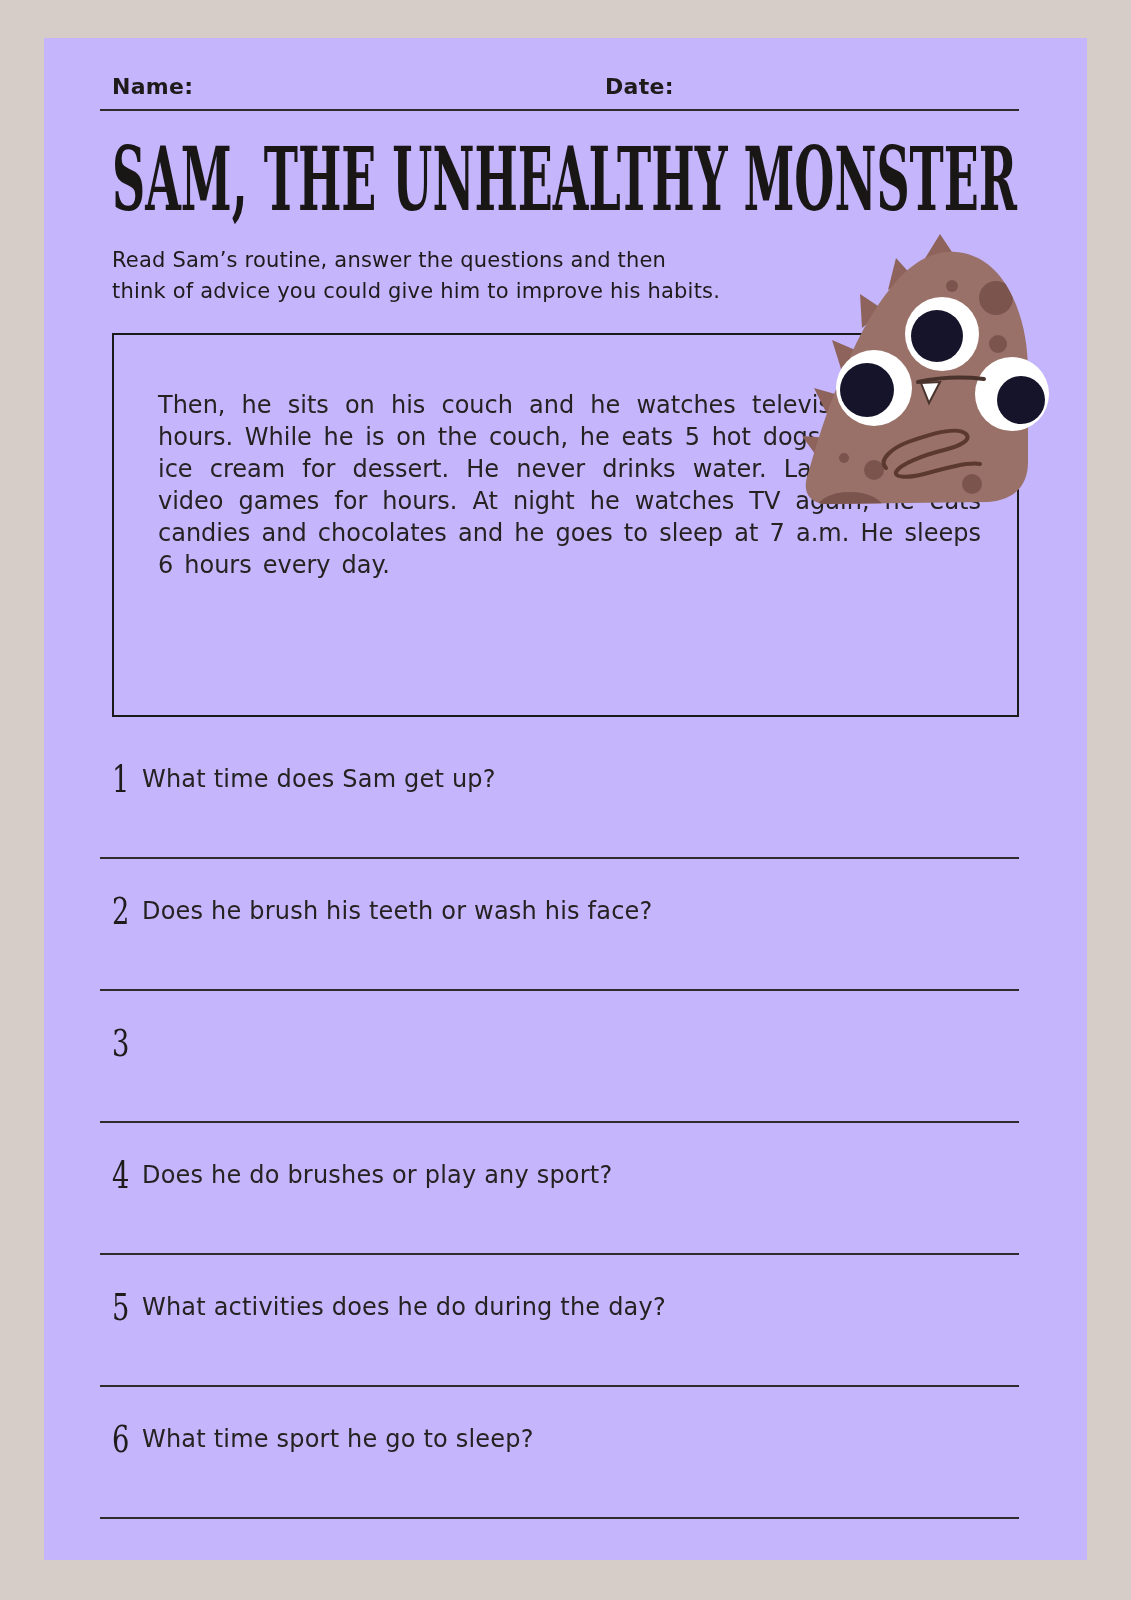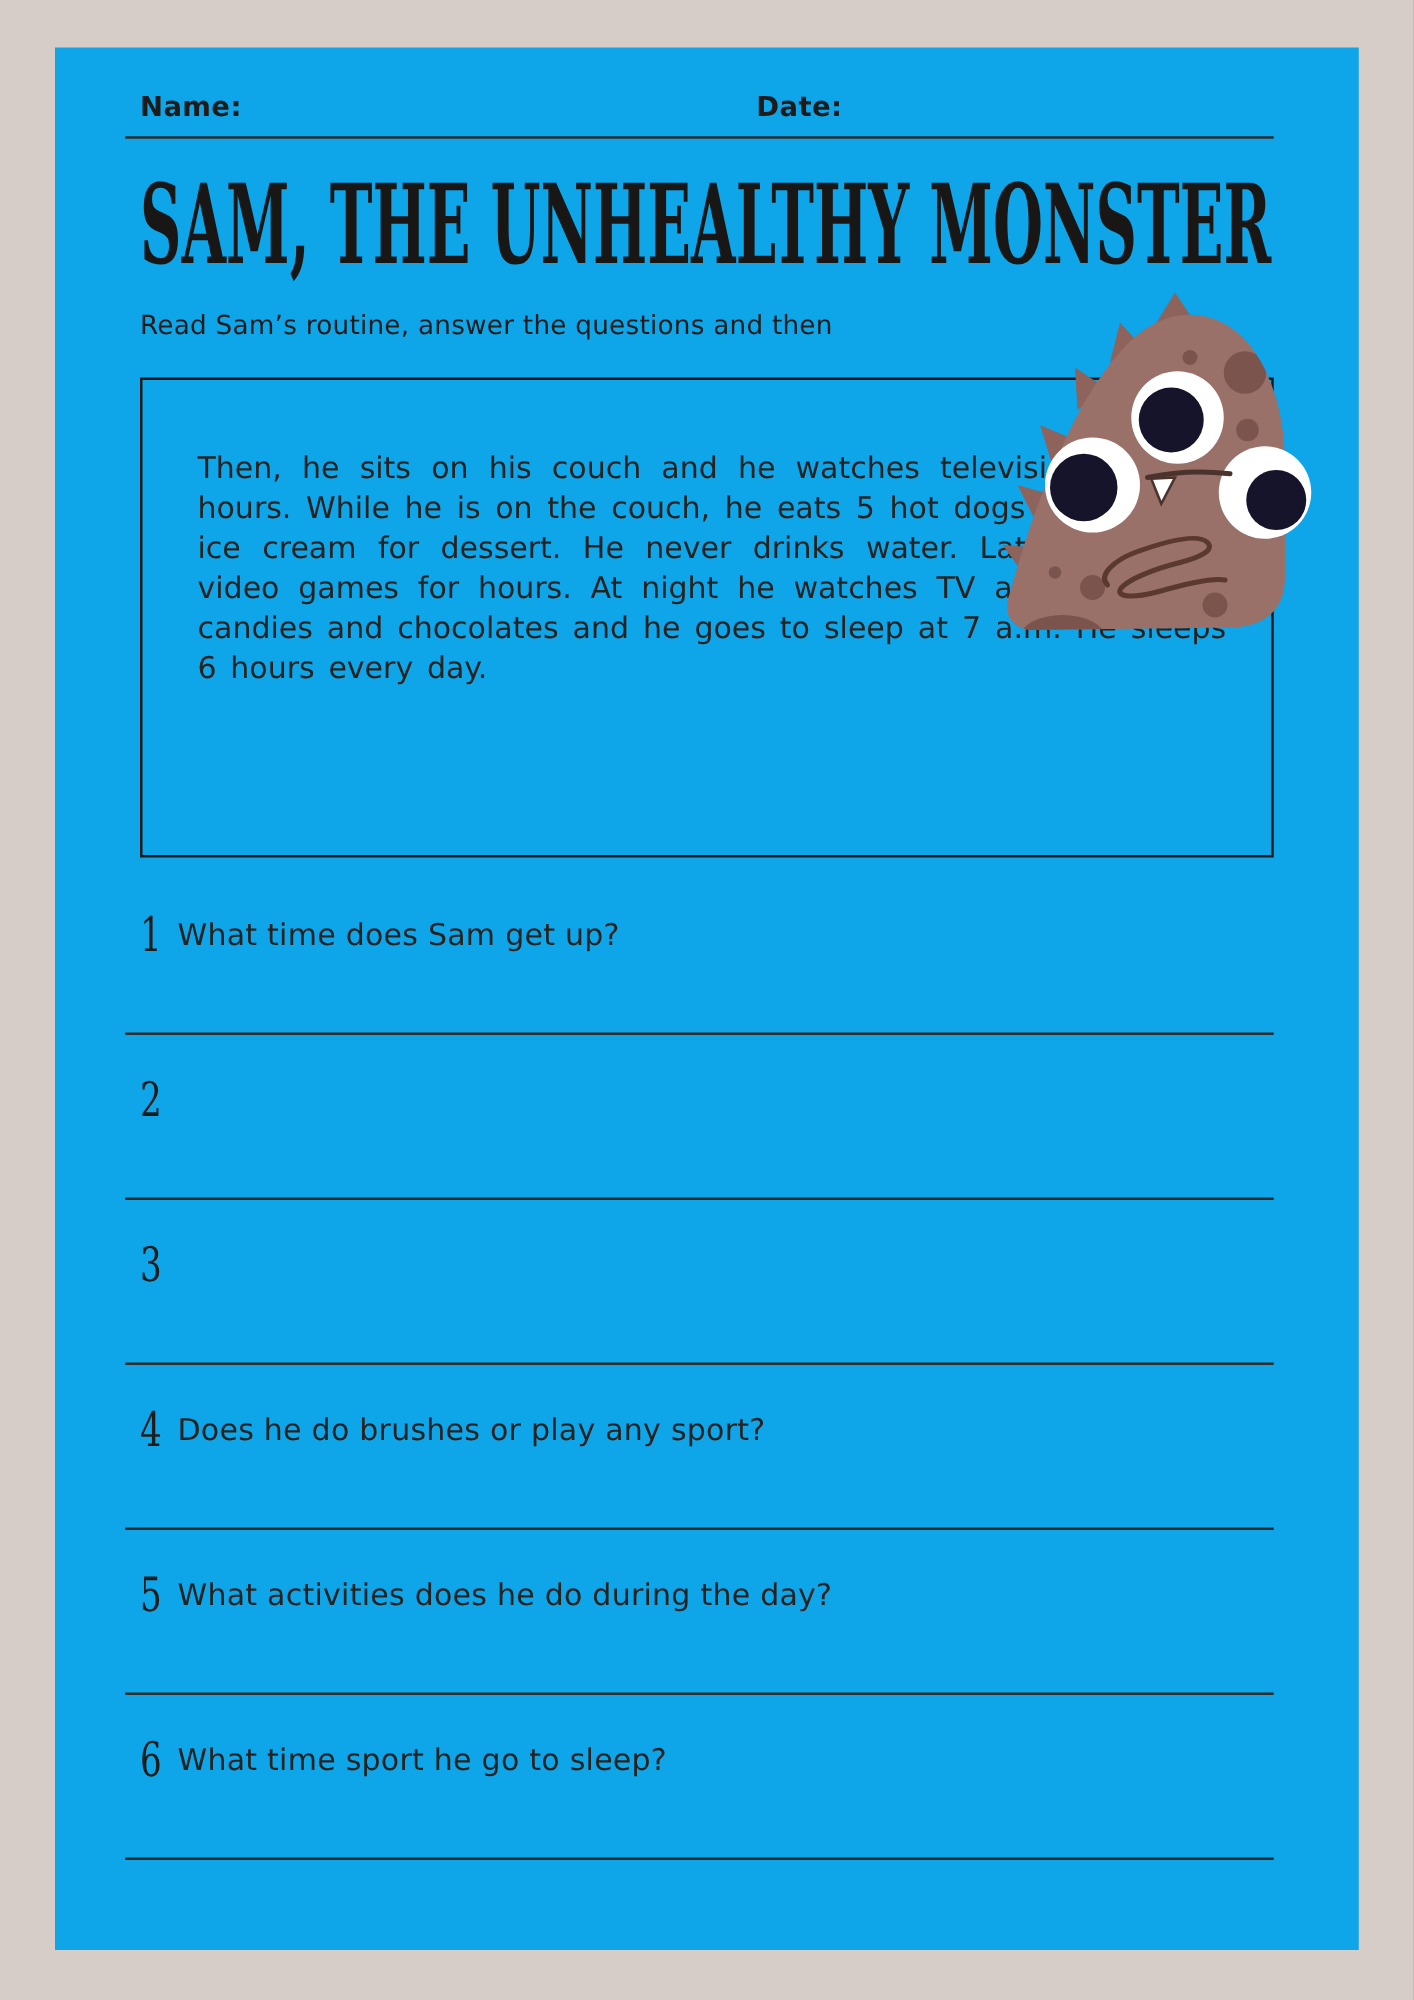--- a/index.html
+++ b/index.html
@@ -8,21 +8,21 @@
     background:#d6cdc8;
     font-family:"DejaVu Sans","Liberation Sans",sans-serif;
     color:#1d1c1b;
     position:relative;
     overflow:hidden;
   }
   .paper{
     position:absolute;
     left:44px; top:38px;
     width:1043px; height:1522px;
-    background:#0ea5e9;
+    background:#c4b5fd;
     padding:36px 68px 0 68px;
     box-sizing:border-box;
     overflow:hidden;
   }
   
   .hdr{position:relative;height:28px;}
   .hdr-field{font-size:22px;font-weight:700;letter-spacing:.3px;}
   .hdr-field.date{position:absolute;left:493px;top:0;}
   .hdr-line{
     border-bottom:2px solid #2e2d2c;
@@ -102,39 +102,41 @@
     <div class="hdr-field date">Date:</div>
   </div>
   <div class="hdr-line"></div>
 
   <svg class="title-svg" width="907" height="80" viewBox="0 0 907 80">
     <text x="0" y="66" textLength="905" lengthAdjust="spacingAndGlyphs" font-family="DejaVu Serif, Liberation Serif, serif" font-size="88" font-weight="700" fill="#181716">SAM, THE UNHEALTHY MONSTER</text>
   </svg>
 
   <div class="instructions">
     <div>Read Sam’s routine, answer the questions and then</div>
+    <div>think of advice you could give him to improve his habits.</div>
   </div>
 
   <div class="passage-box">
     <p class="p2">Then, he sits on his couch and he watches television for four hours. While he is on the couch, he eats 5 hot dogs and a lot of ice cream for dessert. He never drinks water. Later, he plays video games for hours. At night he watches TV again, he eats candies and chocolates and he goes to sleep at 7 a.m. He sleeps 6 hours every day.</p>
   </div>
 
   <div class="questions">
 
     <div class="question">
       <div class="q-row">
         <span class="q-num">1</span>
         <span class="q-text">What time does Sam get up?</span>
       </div>
       <div class="answer-line"></div>
     </div>
 
     <div class="question">
       <div class="q-row">
         <span class="q-num">2</span>
+        <span class="q-text">Does he brush his teeth or wash his face?</span>
       </div>
       <div class="answer-line"></div>
     </div>
 
     <div class="question">
       <div class="q-row">
         <span class="q-num">3</span>
       </div>
       <div class="answer-line"></div>
     </div>

